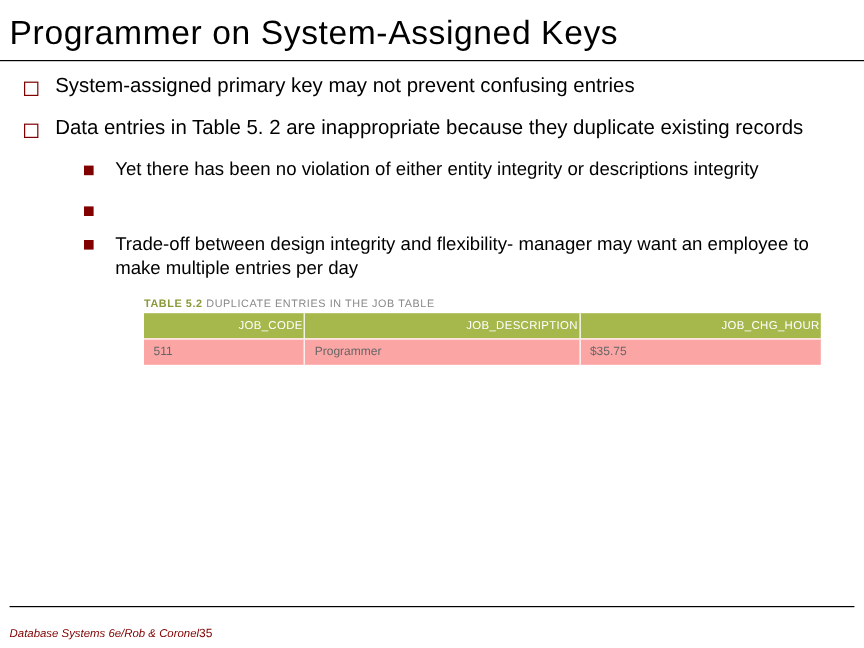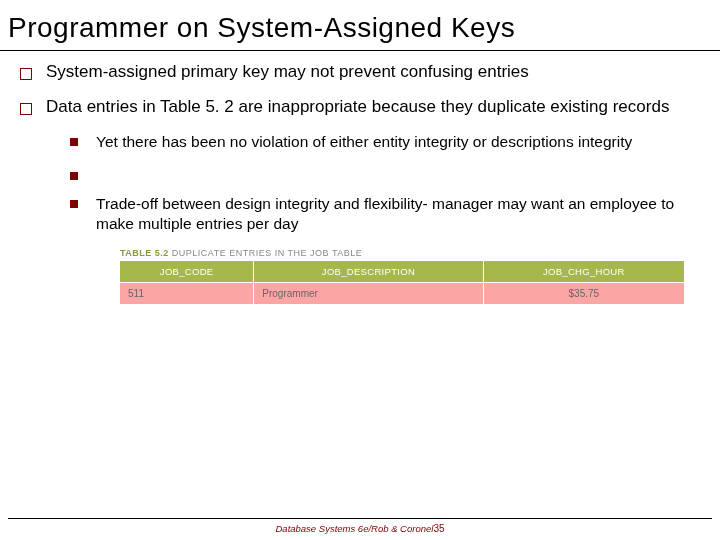--- a/index.html
+++ b/index.html
@@ -73,50 +73,50 @@
   }
   .table-caption b { color: #8a9a3a; font-weight: bold; }
   .tbl {
     width: 100%;
     border-collapse: collapse;
     font-size: 10px;
   }
   .tbl th {
     background: #a6b84c;
     color: #fff;
-    text-align: center;
+    text-align: right;
     padding: 5px 1px;
     font-weight: normal;
     font-size: 9.5px;
     letter-spacing: 0.3px;
     border-right: 1px solid #fff;
   }
   .tbl th:last-child { border-right: none; }
   .tbl td {
     background: #fca5a5;
     color: #666;
     padding: 5px 8px;
     border-top: 1px solid #fff;
     border-right: 1px solid #fff;
     font-size: 10px;
   }
-  .tbl td:last-child { border-right: none; text-align: center; }
+  .tbl td:last-child { border-right: none; }
   .footer {
     position: absolute;
     bottom: 6px;
     left: 8px;
     right: 8px;
     display: flex;
-    justify-content: center;
+    justify-content: flex-start;
     align-items: flex-end;
     font-size: 9.5px;
     color: #800000;
     font-style: italic;
     border-top: 1px solid #000;
-    padding-top: 4px;
+    padding-top: 17px;
   }
   .page-num {
     font-style: normal;
     color: #800000;
     font-size: 10px;
   }
 </style>
 </head>
 <body>
 

